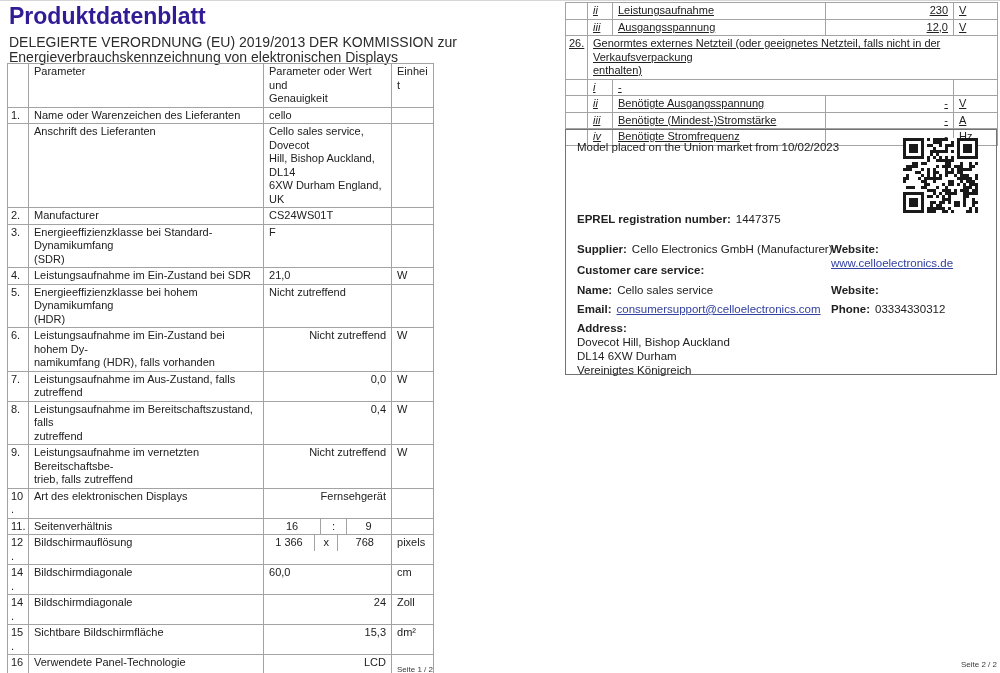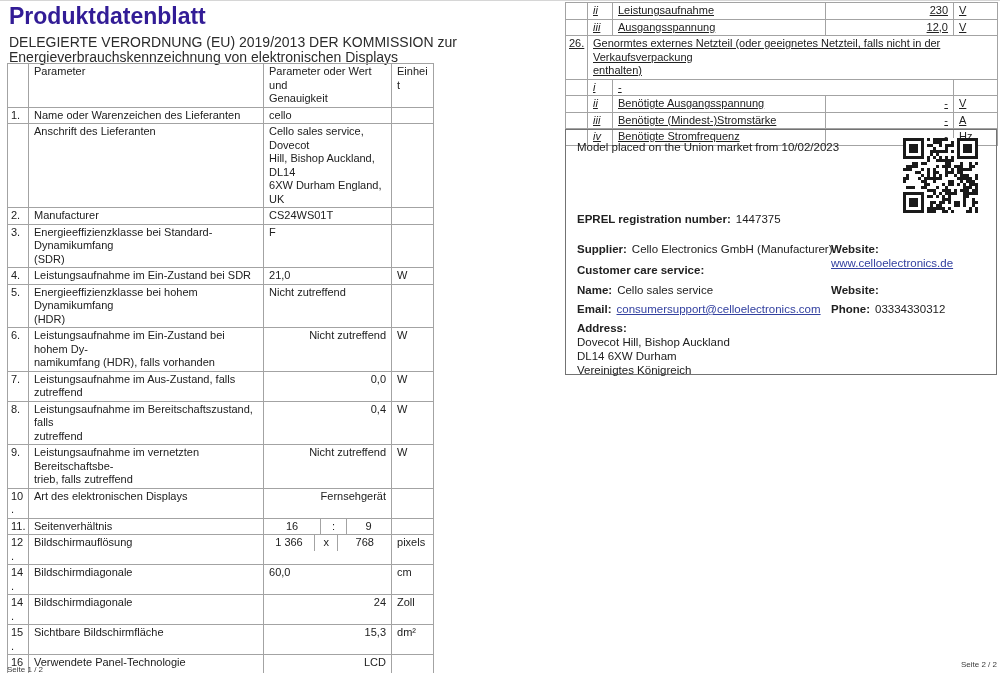--- a/index.html
+++ b/index.html
@@ -23,21 +23,21 @@
   th{font-weight:normal;}
   td.num{padding:1px 2px 1px 3px;}
   td.roman{font-style:italic;padding:1px 2px 1px 5px;}
   td.val{}
   td.vsplit{padding:0;}
   td.vsplit .subwrap{display:flex;height:100%;}
   td.vsplit .sub{text-align:center;padding:1px 2px;}
   td.vsplit .sub + .sub{border-left:1px solid var(--border);}
 
   #left-table{position:absolute;left:7px;top:62px;width:426px;}
-  #left-footer{position:absolute;left:7px;top:664px;width:426px;text-align:left;font-size:8px;color:#3a3a3a;}
+  #left-footer{position:absolute;left:7px;top:664px;width:426px;text-align:right;font-size:8px;color:#3a3a3a;}
 
   
   #right-table{position:absolute;left:565px;top:1px;width:432px;text-decoration:underline;}
 
   #info-box{position:absolute;left:565px;top:128px;width:432px;height:246px;border:1px solid #737373;}
   .ib{position:absolute;font-size:11.5px;line-height:14px;}
   .ib b{font-weight:bold;}
   .gap{display:inline-block;width:5px;}
   a.lnk{color:var(--link);text-decoration:underline;cursor:pointer;white-space:pre-line;}
   #qr{position:absolute;top:8px;right:18px;width:75px;height:75px;}

